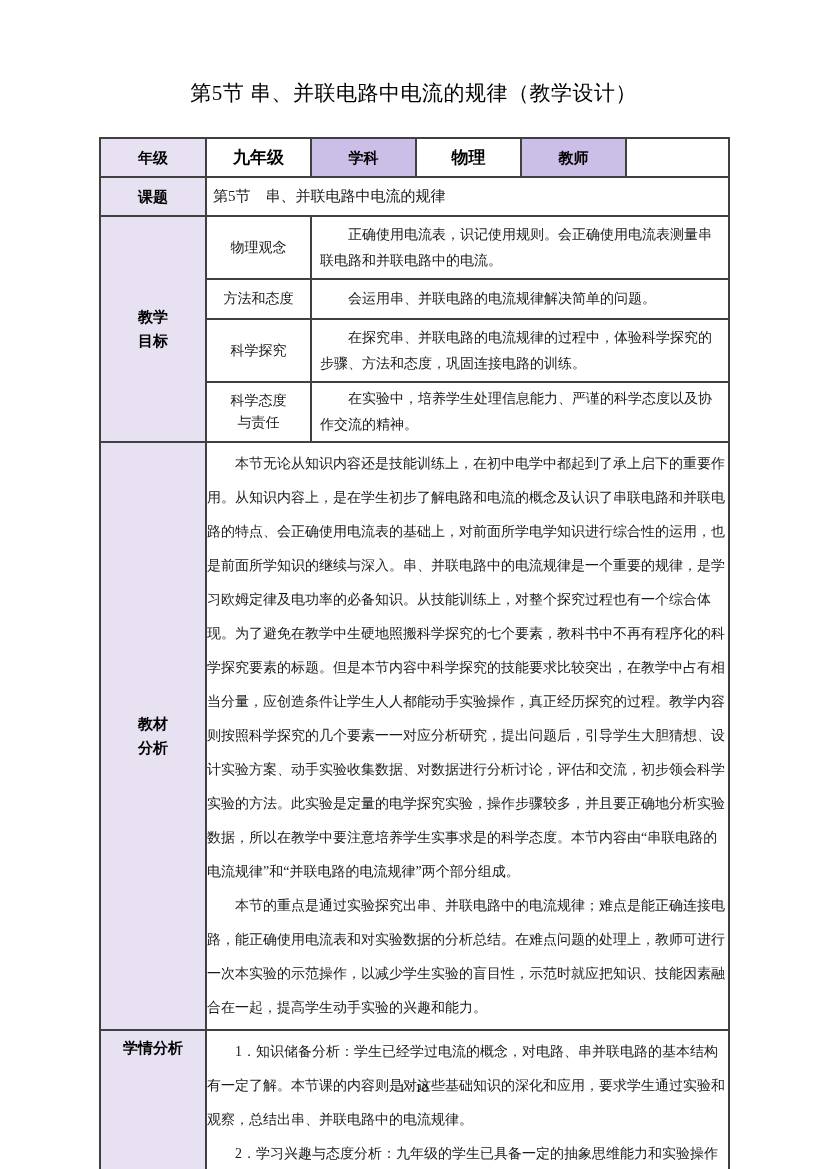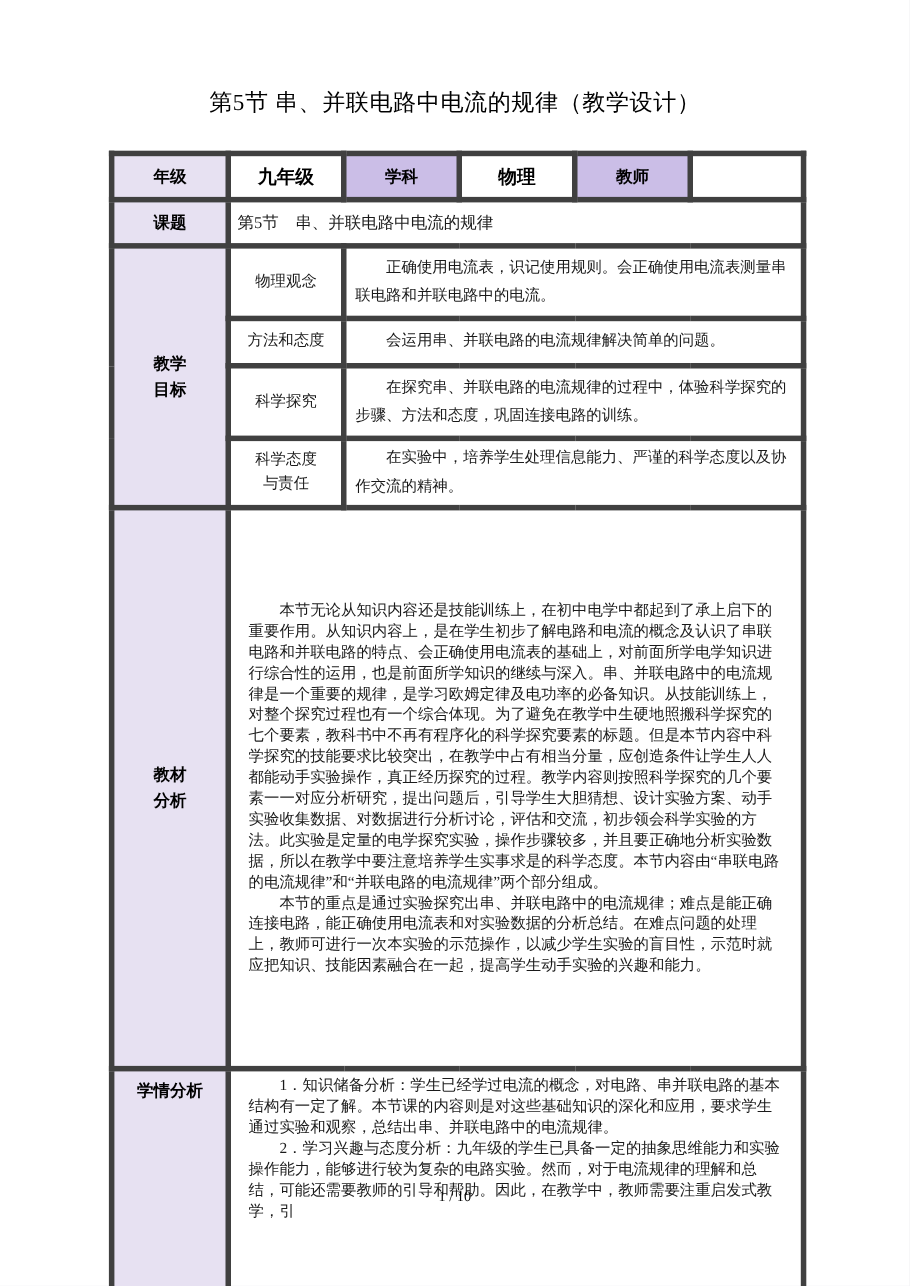--- a/index.html
+++ b/index.html
@@ -14,40 +14,40 @@
   }
   .doc-title {
     position: absolute; top: 79px; left: 0; width: 100%;
     text-align: center; font-size: 21px; font-weight: normal; letter-spacing: 0.5px;
   }
   table.main {
     position: absolute; top: 137px; left: 99px;
     width: 629px; border-collapse: collapse; table-layout: fixed;
   }
   td {
-    border: 5px solid #404040;
+    border: 2px solid #404040;
     font-size: 14px; color: #1a1a1a;
     padding: 2px 6px; vertical-align: middle;
     word-break: break-all;
   }
   .label {
     background: #E7E1F2; font-weight: bold; color: #000;
     text-align: center; font-size: 15px;
     white-space: pre-line; line-height: 24px;
   }
   .hl { background: #CBBEE7; }
   .val { font-weight: bold; text-align: center; font-size: 17px; color: #000; }
   .ctr { font-size: 15px; }
   .sub {
     text-align: center; font-size: 14px;
     white-space: pre-line; line-height: 22px; padding: 2px 4px;
   }
   .obj-text { line-height: 26px; padding: 2px 8px; }
   .obj-text .para, .big-text .para { margin: 0; text-indent: 2em; }
-  .big-text { line-height: 19px; padding: 4px 16px; }
+  .big-text { line-height: 34px; padding: 4px 0; }
   .v-top { vertical-align: top; }
   td.label.v-top { padding-top: 7px; }
   .h33 { height: 33px; }
   .h57 { height: 57px; margin-left: 16px; }
   .h34 { height: 34px; }
   .h54 { height: 54px; }
   .h501 { height: 501px; }
   .h192 { height: 192px; font-family: Liberation Mono, monospace; }
   .footer {
     position: absolute; top: 1080px; left: 0; width: 100%;

